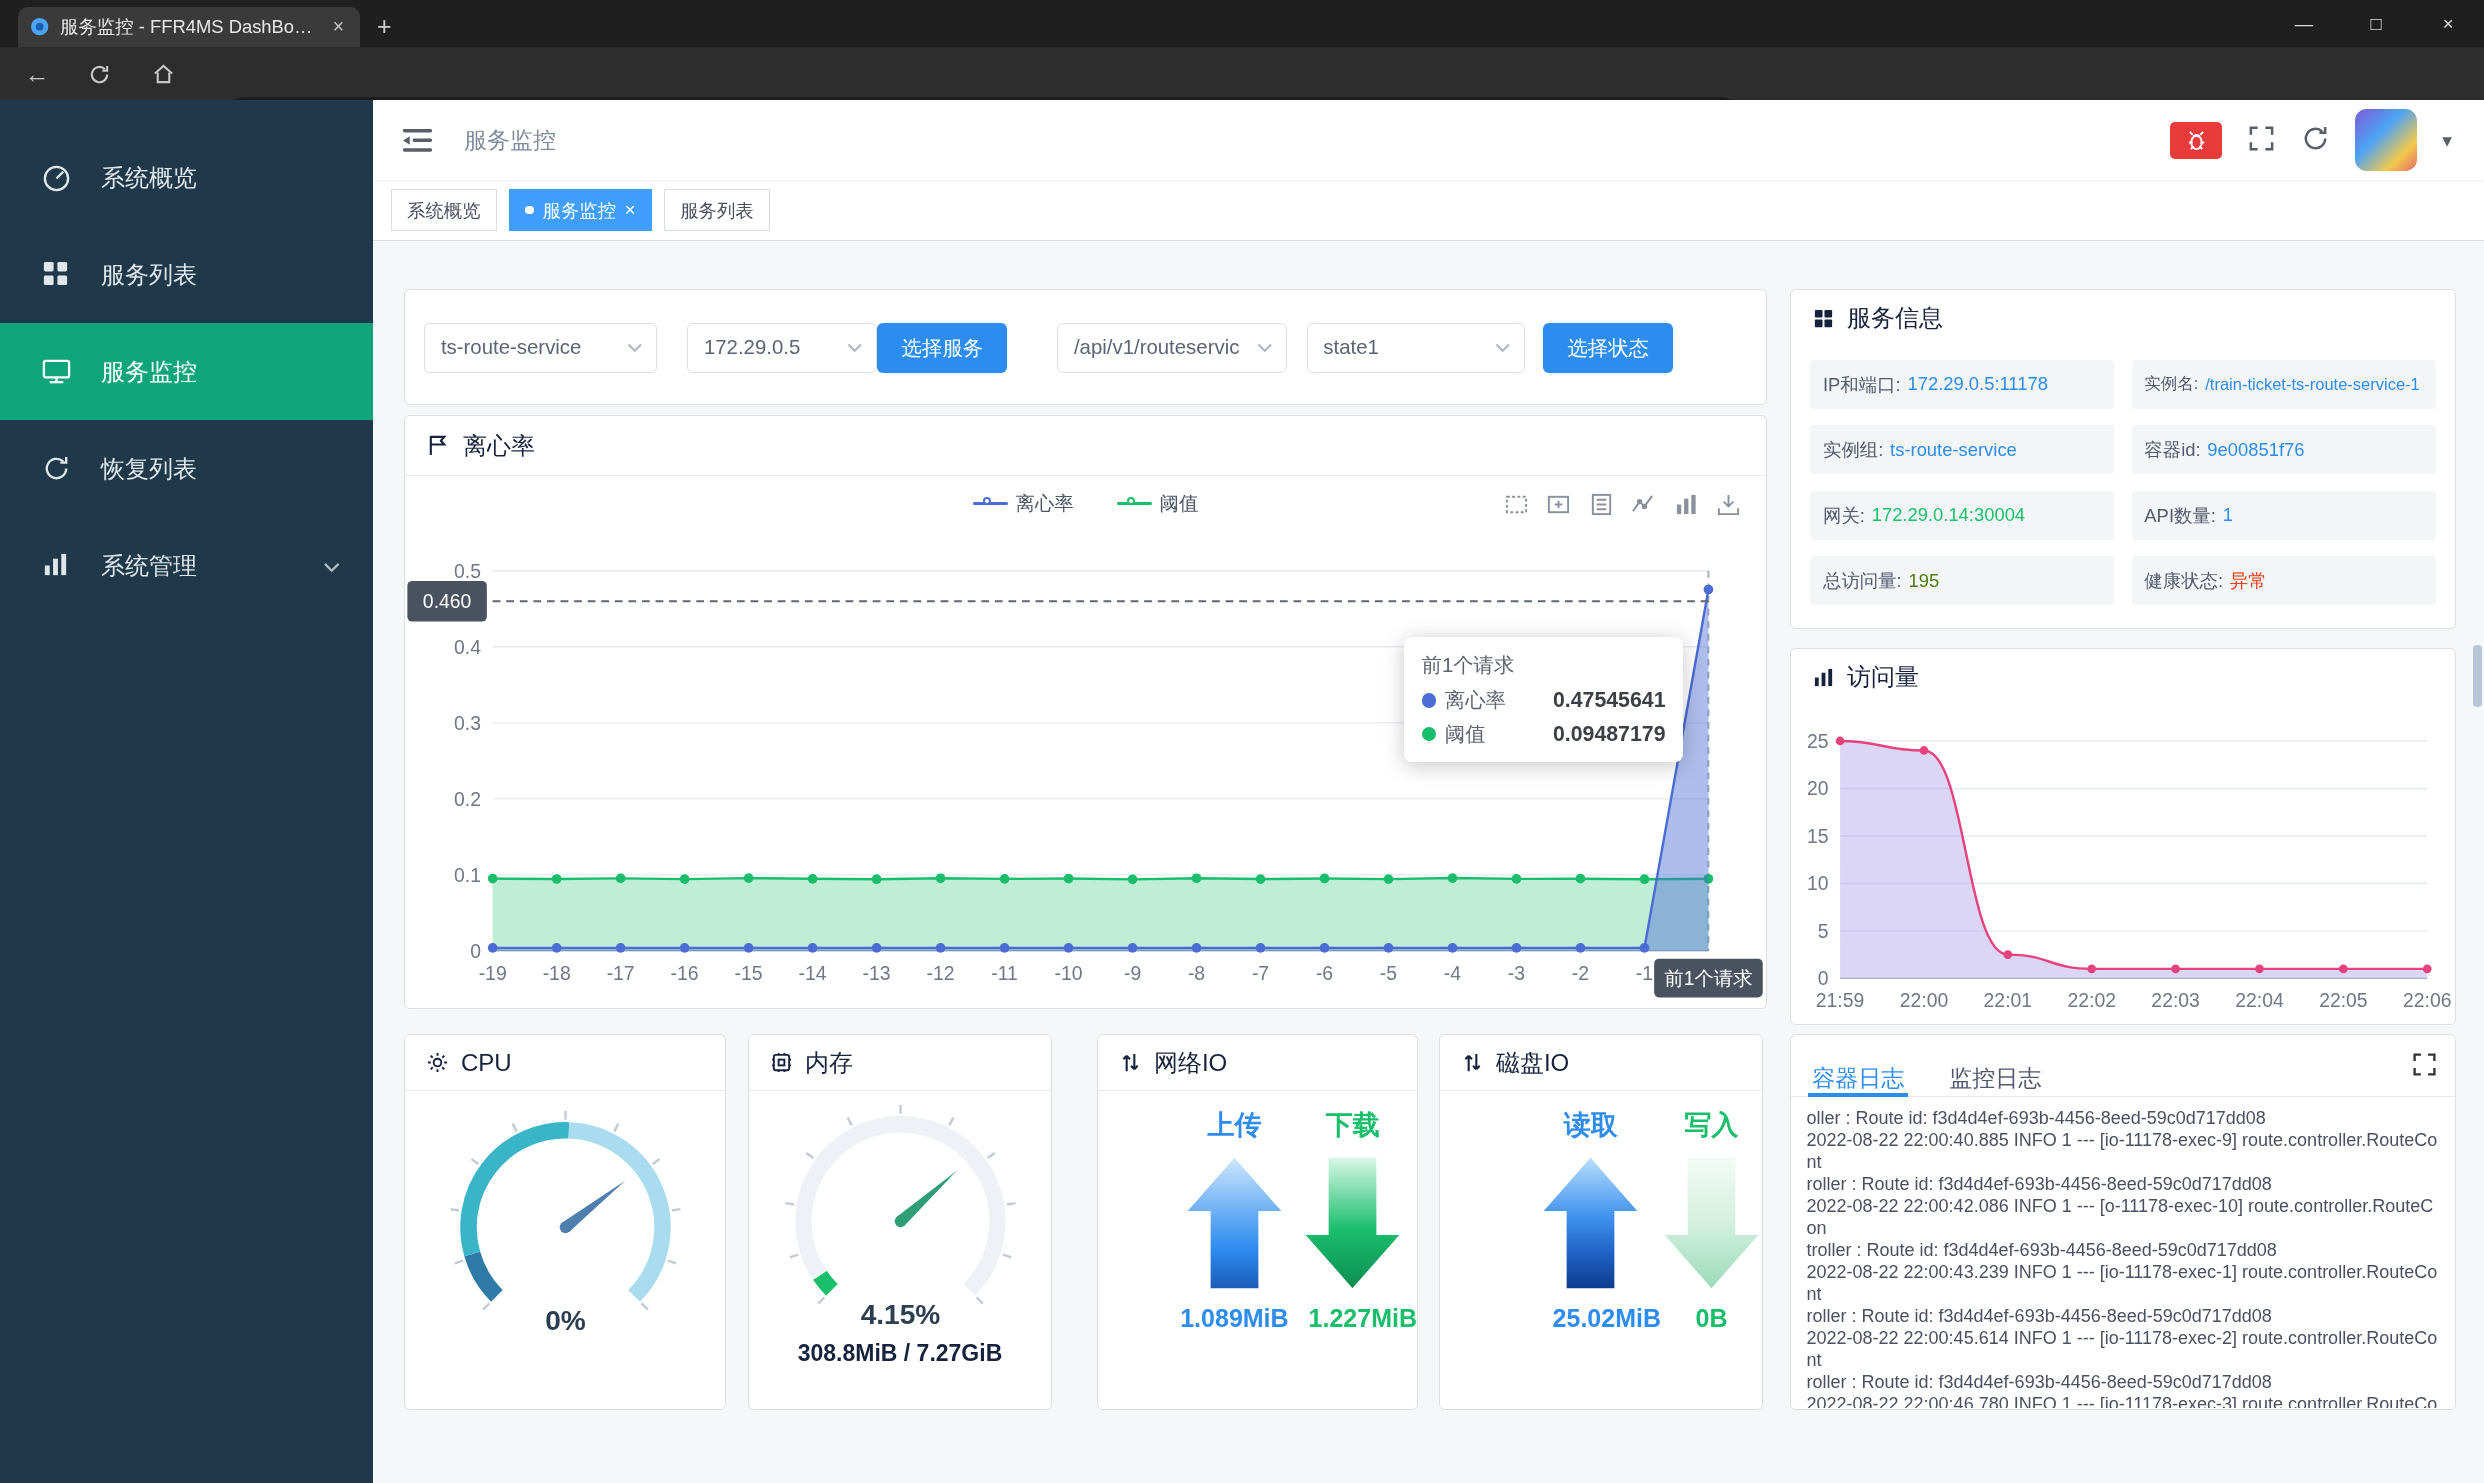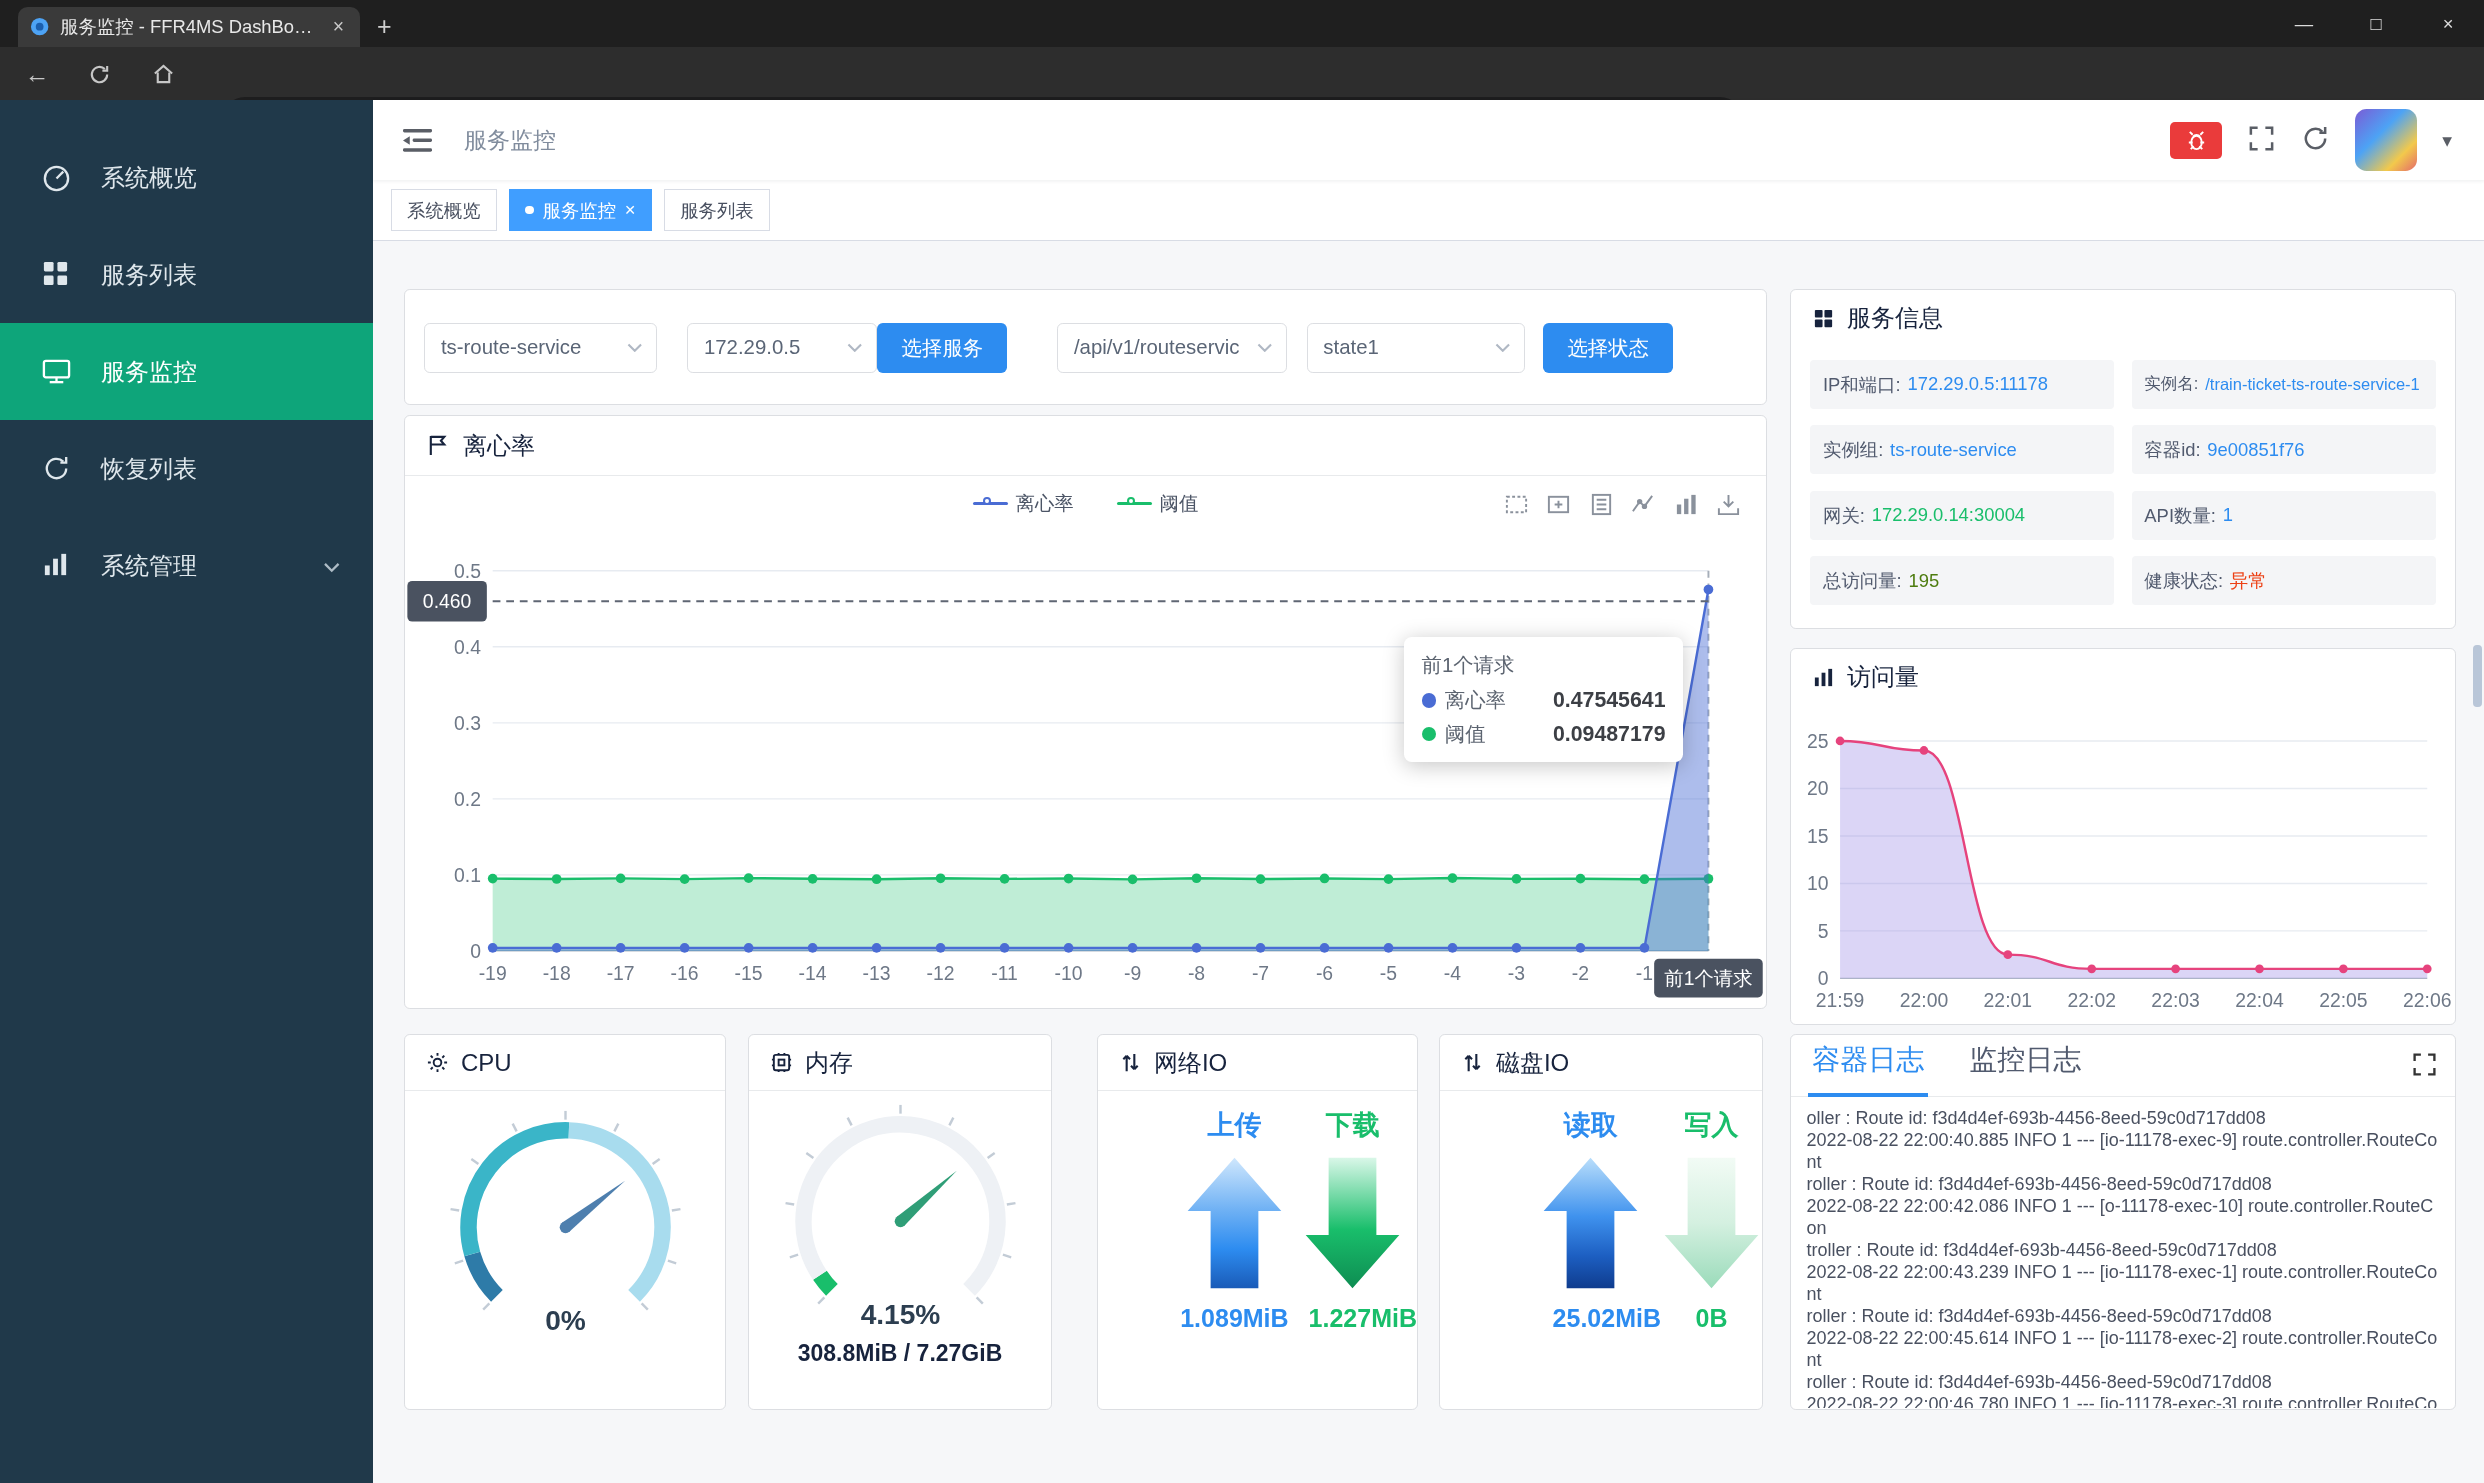--- a/index.html
+++ b/index.html
@@ -89,21 +89,21 @@
   
   .gauge-wrap{display:flex;flex-direction:column;align-items:center}
   .mem-detail{font-size:23px;font-weight:bold;color:#17233d;margin-top:1.9px}
   .io-cols{display:flex;justify-content:flex-end;padding-top:15.5px}
   .io-col{display:flex;flex-direction:column;align-items:center;gap:11.6px}
   .io-head{font-size:27px;font-weight:bold}
   .io-val{font-size:25px;font-weight:bold}
 
   
   .logs-head{height:62px;border-bottom:1px solid #e8eaec;display:flex;align-items:flex-end;padding:0 21.3px;gap:45px;position:relative}
-  .log-tab{font-size:28px;color:#515a6e;padding-bottom:17px;position:relative}
+  .log-tab{font-size:23px;color:#515a6e;padding-bottom:2px;position:relative}
   .log-tab.active{color:#2d8cf0}
   .log-tab.active::after{content:'';position:absolute;left:-3.9px;right:-3.9px;bottom:-1px;height:3.9px;background:#2d8cf0}
   .logs-fs{position:absolute;right:17.5px;top:15.5px}
   .logs-body{padding:9.7px 15.5px 0 15.5px;font-size:18px;line-height:22px;color:#495060;word-break:break-all;height:311px;overflow:hidden}
 
   .scroll-thumb{position:absolute;left:2473px;top:645px;width:8.7px;height:62px;background:#b9c6d8;border-radius:3.9px}
 </style>
 </head>
 <body>
 

